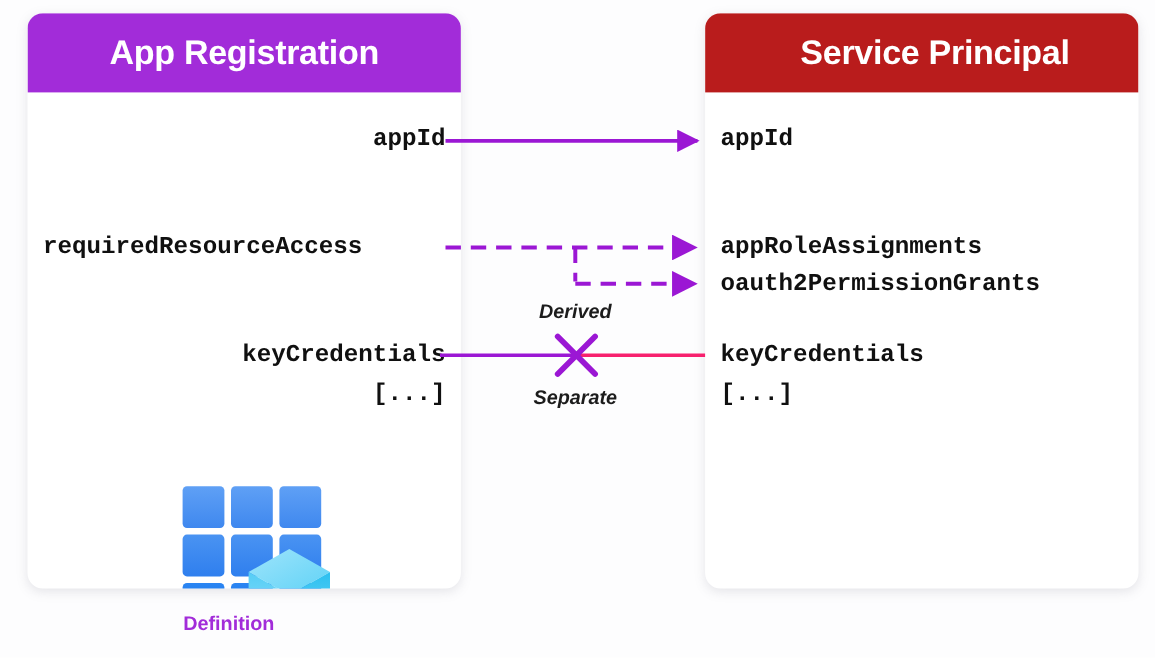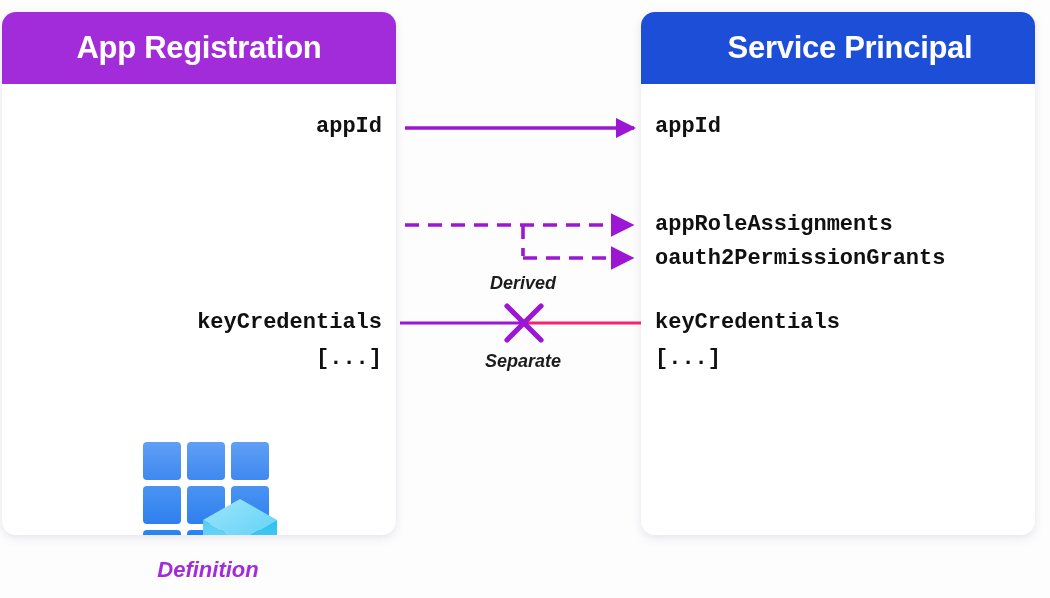--- a/index.html
+++ b/index.html
@@ -22,38 +22,38 @@
   .card {
     position: absolute;
     top: 12px;
     width: 394px;
     height: 523px;
     background: #ffffff;
     border-radius: 14px;
     box-shadow: 0 3px 10px rgba(120,120,140,0.18);
     overflow: hidden;
   }
-  #card-left  { left: 2px; }
+  #card-left  { left: 25px; }
   #card-right { left: 641px; }
 
   .card-header {
     height: 72px;
     display: flex;
     align-items: center;
     justify-content: center;
   }
   .card-header-title {
     color: #ffffff;
     font-size: 31px;
     font-weight: bold;
     letter-spacing: -0.3px;
     font-family: "Liberation Sans", sans-serif;
   }
   #header-left  { background: #a22cd9; }
-  #header-right { background: #1d4ed8; padding-left: 24px; }
+  #header-right { background: #b91c1c; padding-left: 24px; }
 
   .card-body {
     position: relative;
     height: 430px;
   }
 
   
   .prop {
     position: absolute;
     font-family: "Liberation Mono", monospace;
@@ -112,38 +112,38 @@
   #lbl-derived   { top: 273px; }
   #lbl-separate  { top: 351px; }
 
   
   .footer-cap {
     position: absolute;
     top: 557px;
     width: 394px;
     text-align: center;
     font-family: "Liberation Sans", sans-serif;
-    font-size: 22px;
-    font-weight: bold;
-    font-style: italic;
+    font-size: 18px;
+    font-weight: bold;
   }
   #cap-left  { left: 11px;  color: #a22cd9; }
   #cap-right { left: 641px; color: #f7216e; }
 </style>
 </head>
 <body>
 
 <div id="stage">
 
   <div class="card" id="card-left">
     <div class="card-header" id="header-left">
       <span class="card-header-title">App Registration</span>
     </div>
     <div class="card-body">
       <div class="prop right-al" id="l-appid">appId</div>
+      <div class="prop left-al" id="l-rra">requiredResourceAccess</div>
       <div class="prop right-al" id="l-keycred">keyCredentials</div>
       <div class="prop right-al" id="l-keycred2">[...]</div>
 
       <svg class="azure-icon" id="icon-left" viewBox="0 0 150 148">
         <defs>
           <linearGradient id="gA" x1="0" y1="0" x2="0" y2="1">
             <stop offset="0" stop-color="#5fa0f5"></stop>
               <stop offset="1" stop-color="#3f88ef"></stop>
           </linearGradient>
           <linearGradient id="gB" x1="0" y1="0" x2="0" y2="1">

